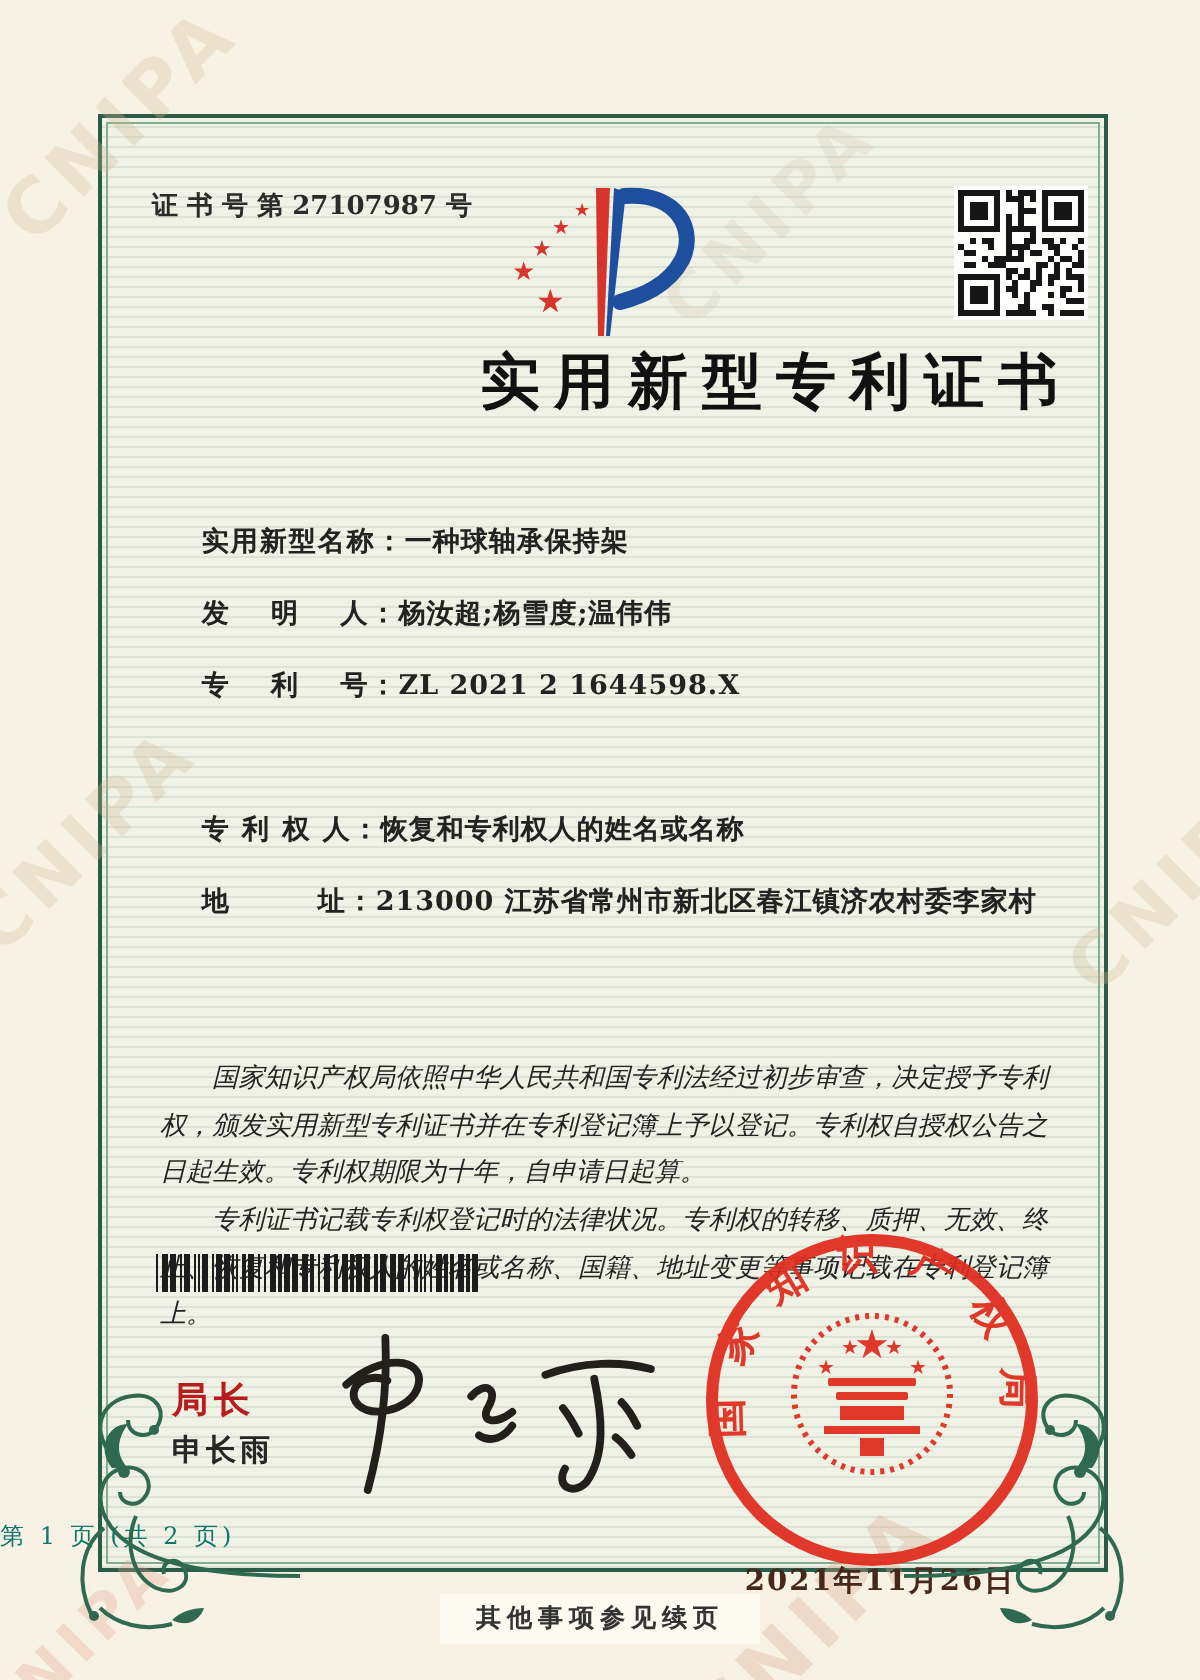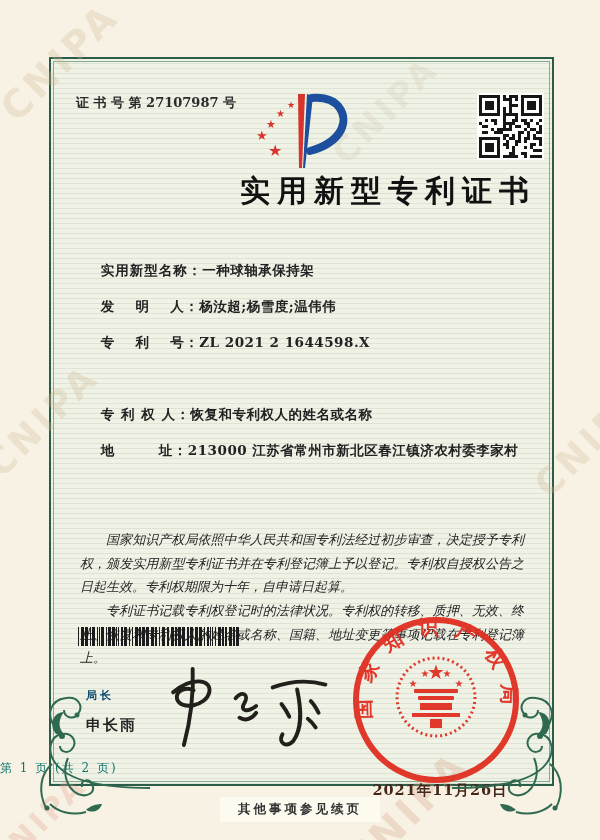--- a/index.html
+++ b/index.html
@@ -45,22 +45,22 @@
   .grant-wrap .row{top:0;}
   
   .paras{
     position:absolute;left:80px;top:488px;width:444px;
     font-size:13px;line-height:1.82;text-align:justify;color:#242424;margin-top:40px;
   }
   .paras p{margin:0;text-indent:2em;font-style:italic;}
   
   .barcode{position:absolute;left:78px;top:627px;width:163px;height:19px;}
   
-  .sig-title{position:absolute;left:86px;top:688px;font-size:11px;font-weight:700;letter-spacing:3px;
-    font-family:"DejaVu Sans","Liberation Sans",sans-serif;color:#0c4a6e;}
+  .sig-title{position:absolute;left:86px;top:688px;font-size:18px;font-weight:700;letter-spacing:3px;
+    font-family:"DejaVu Sans","Liberation Sans",sans-serif;color:#b91c1c;}
   .sig-name{position:absolute;left:86px;top:716px;font-size:15px;font-weight:700;letter-spacing:2px;
     font-family:Liberation Mono, monospace;color:#262626;}
   .sig-hand{position:absolute;left:138px;top:656px;width:205px;height:100px;}
   
   .seal{position:absolute;left:349px;top:613px;width:174px;height:174px;opacity:0.93;}
   .seal-date{
     position:absolute;left:360px;top:781px;width:160px;text-align:center;
     font-size:14.5px;font-weight:700;letter-spacing:1px;color:#45281a;
   }
   

